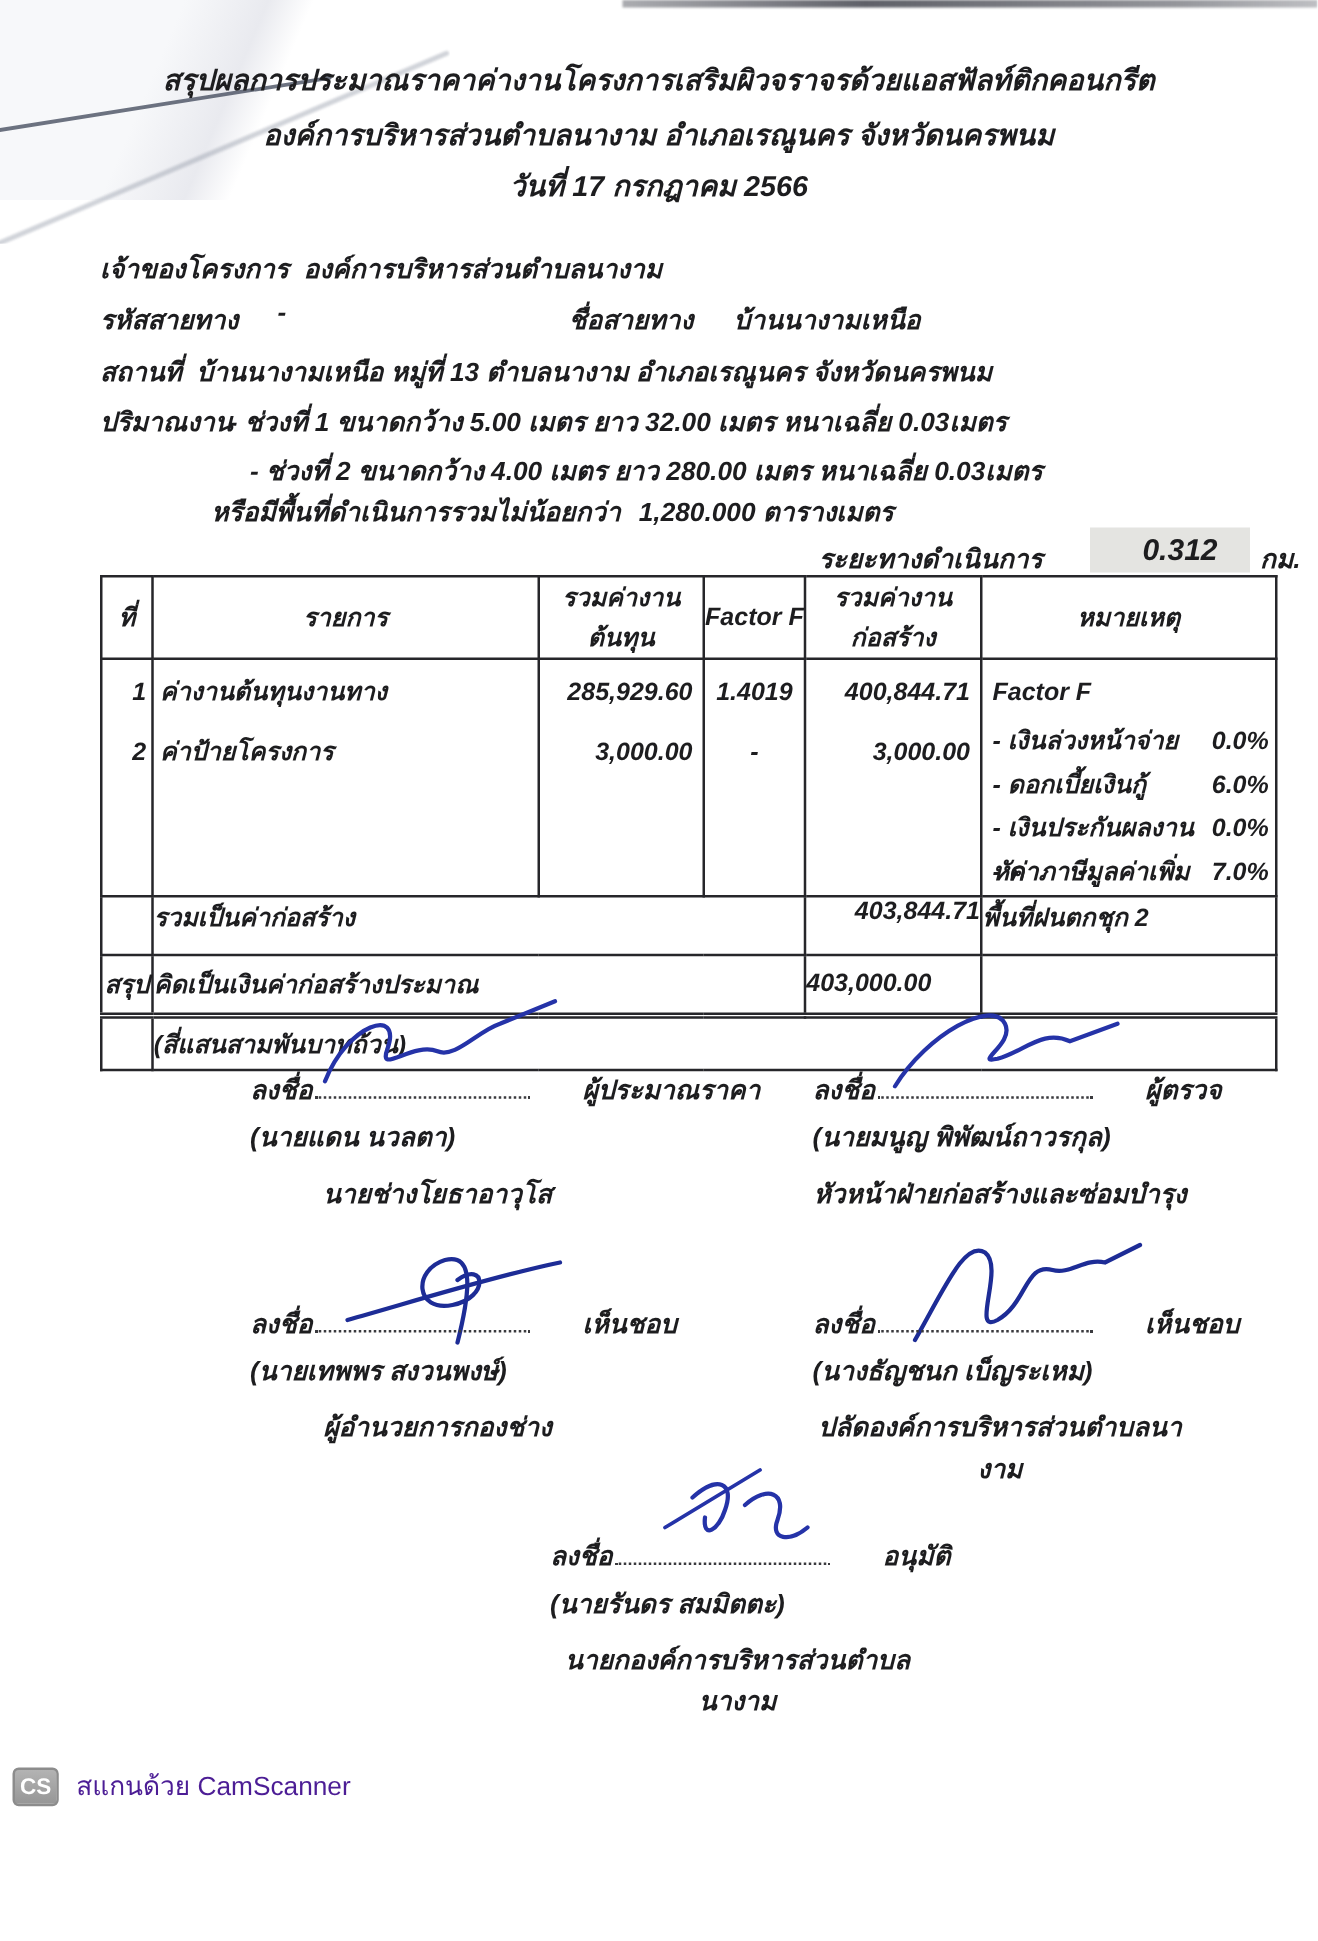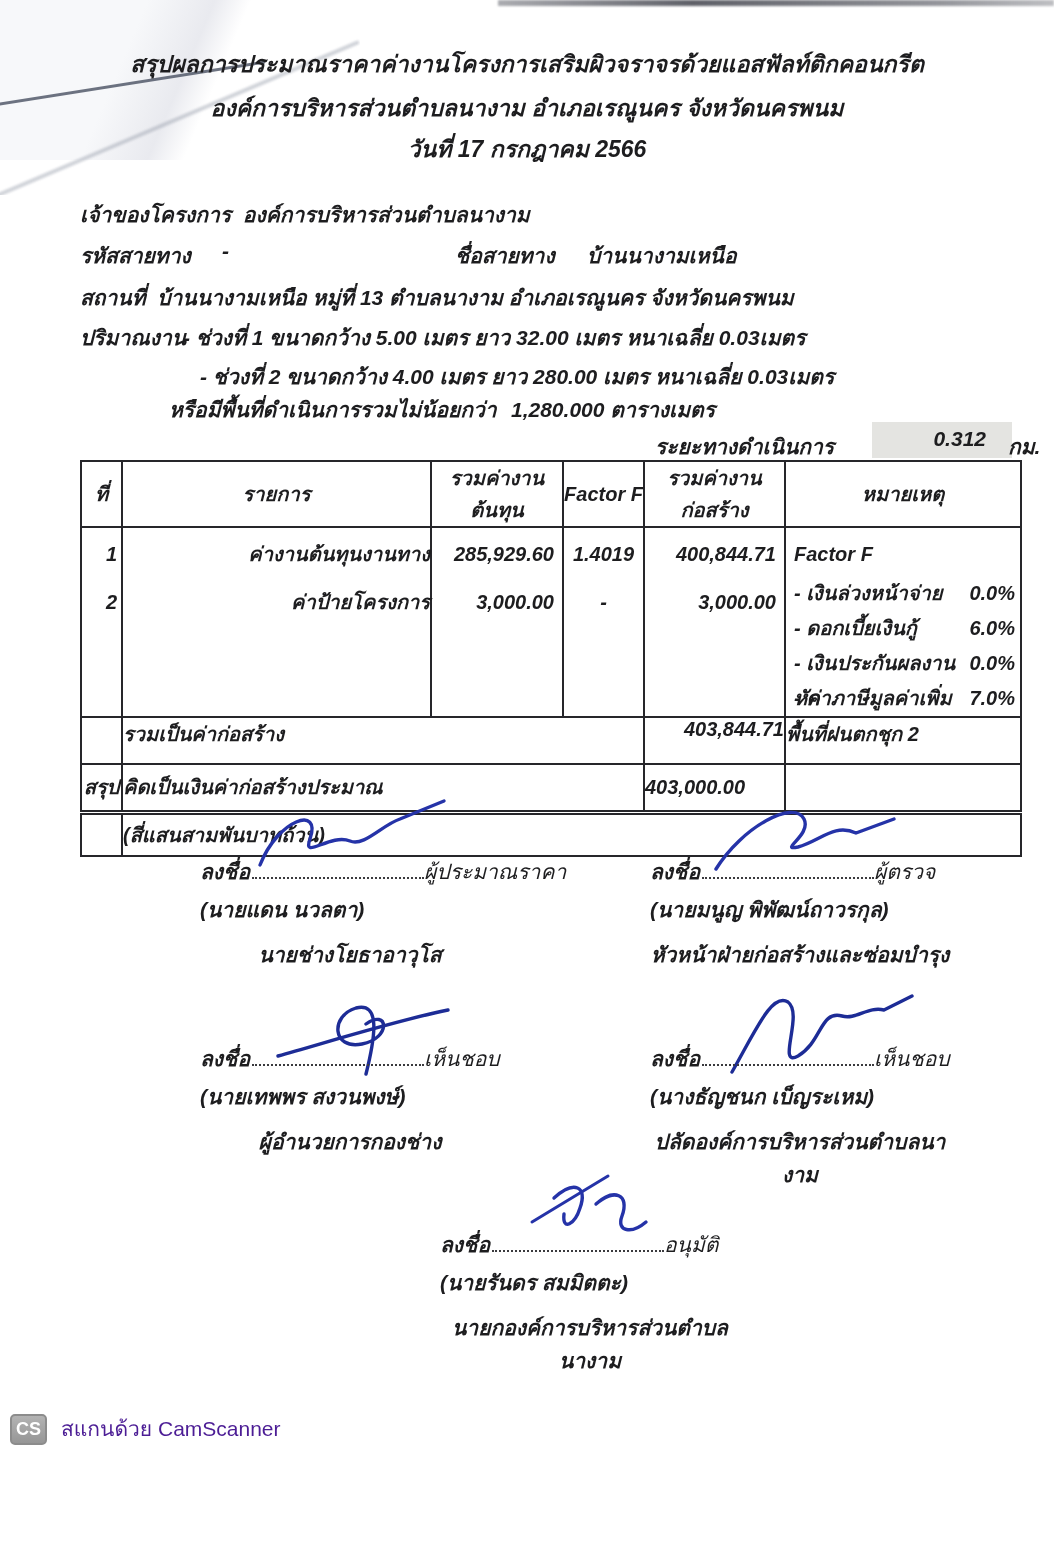--- a/index.html
+++ b/index.html
@@ -25,58 +25,58 @@
   .curl-shadow{ position:absolute; left:-25px; top:118px; width:400px; height:4px; background:#9aa0ad;
     opacity:.45; transform:rotate(-23deg); border-radius:2px; filter:blur(1px);}
   .curl-line{ position:absolute; left:-8px; top:82px; width:275px; height:3px; background:#495061;
     opacity:.8; transform:rotate(-9deg); border-radius:2px;}
 
   .title-line{ position:absolute; left:0; width:1054px; text-align:center; font-size:23px; }
   .t1{ top:46px; } .t2{ top:90px; } .t3{ top:131px; }
 
   .info{ font-size:21px; }
 
-  .dist-box{ position:absolute; left:872px; top:422px; width:140px; height:36px;
-    background:#e4e4e1; text-align:right; padding:5px 26px 0 0; font-size:21px; }
+  .dist-box{ position:absolute; left:872px; top:422px; width:128px; height:36px;
+    background:#e4e4e1; text-align:right; padding:5px 26px 0 0; font-size:24px; }
 
   
   table.cost-table{ position:absolute; left:80px; top:460px; width:941px;
     border-collapse:collapse; table-layout:fixed; font-size:20px; }
   table.cost-table col.c-no{ width:41px; }
   table.cost-table col.c-name{ width:309px; }
   table.cost-table col.c-cost{ width:132px; }
   table.cost-table col.c-factor{ width:81px; }
   table.cost-table col.c-constr{ width:141px; }
   table.cost-table col.c-remark{ width:236px; }
   table.cost-table th, table.cost-table td{ border:2px solid #26262a; padding:0; vertical-align:top; }
   table.cost-table th{ height:44px; text-align:center; vertical-align:middle; font-size:20px; }
   td.body-cell{ height:190px; }
   .line-item{ height:48px; line-height:48px; padding-top:2px; }
   .num-right{ text-align:right; padding-right:8px; }
   .no-right{ text-align:right; padding-right:4px; }
-  .name-left{ text-align:right; padding-left:5px; }
+  .name-left{ text-align:left; padding-left:5px; }
   .fac-center{ text-align:center; }
   .remark-title{ height:48px; line-height:48px; padding-left:8px; padding-top:2px; }
   .remark-line{ display:flex; justify-content:space-between; padding:0 5px 0 8px; height:35px; line-height:35px; }
   td.total-label{ padding-left:22px; height:47px; vertical-align:middle; }
   td.total-value{ text-align:right; padding-right:10px; vertical-align:middle; }
   td.total-remark{ padding-left:6px; vertical-align:middle; }
   tr.summary-row td{ height:48px; vertical-align:middle; }
   td.sum-no{ text-align:center; }
   td.sum-label{ padding-left:22px; }
   td.sum-value{ text-align:left; padding-right:24px; }
   tr.amount-row td{ border-top:5px double #26262a; height:44px; vertical-align:middle; }
   td.amount-text{ padding-left:10px; }
 
   
   .sig{ position:absolute; width:420px; font-size:21px; }
   .sig-line{ position:relative; height:30px; }
   .sig-label{ font-style:italic; font-weight:700; }
   .dots{ display:inline-block; width:172px; border-bottom:2.6px dotted #3a3a3e; height:20px; margin-left:2px; }
-  .sig-role{ font-style:italic; font-weight:400; }
+  .sig-role{ margin-left:42px; font-style:italic; font-weight:700; }
   .sig-name{ width:300px; margin-top:8px; font-style:italic; font-weight:700; }
   .sig-title{ width:300px; text-align:center; margin-top:12px; font-style:italic; font-weight:700; }
   .ink{ position:absolute; left:48px; top:-58px; pointer-events:none; }
 
   
   .footer{ position:absolute; left:10px; top:1412px; display:flex; align-items:flex-end; }
   .cs-badge{ width:37px; height:31px; background:linear-gradient(180deg,#b3b3b3,#969696);
     border-radius:5px; color:#fff; font-weight:700; font-size:18px; display:flex;
     align-items:center; justify-content:center; border:2px solid #8c8c8c; }
   .cs-text{ margin-left:14px; color:#4c1d95; font-size:21px; }

